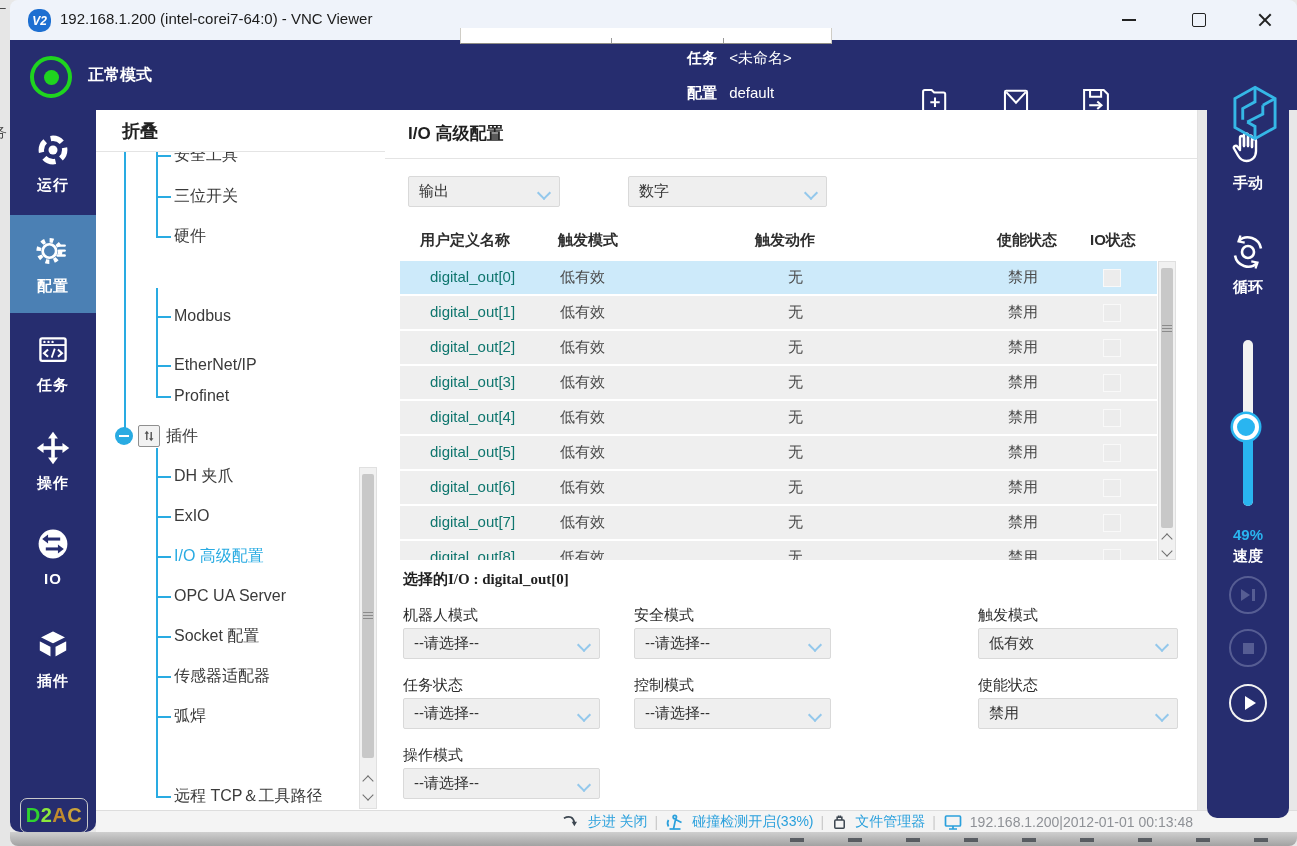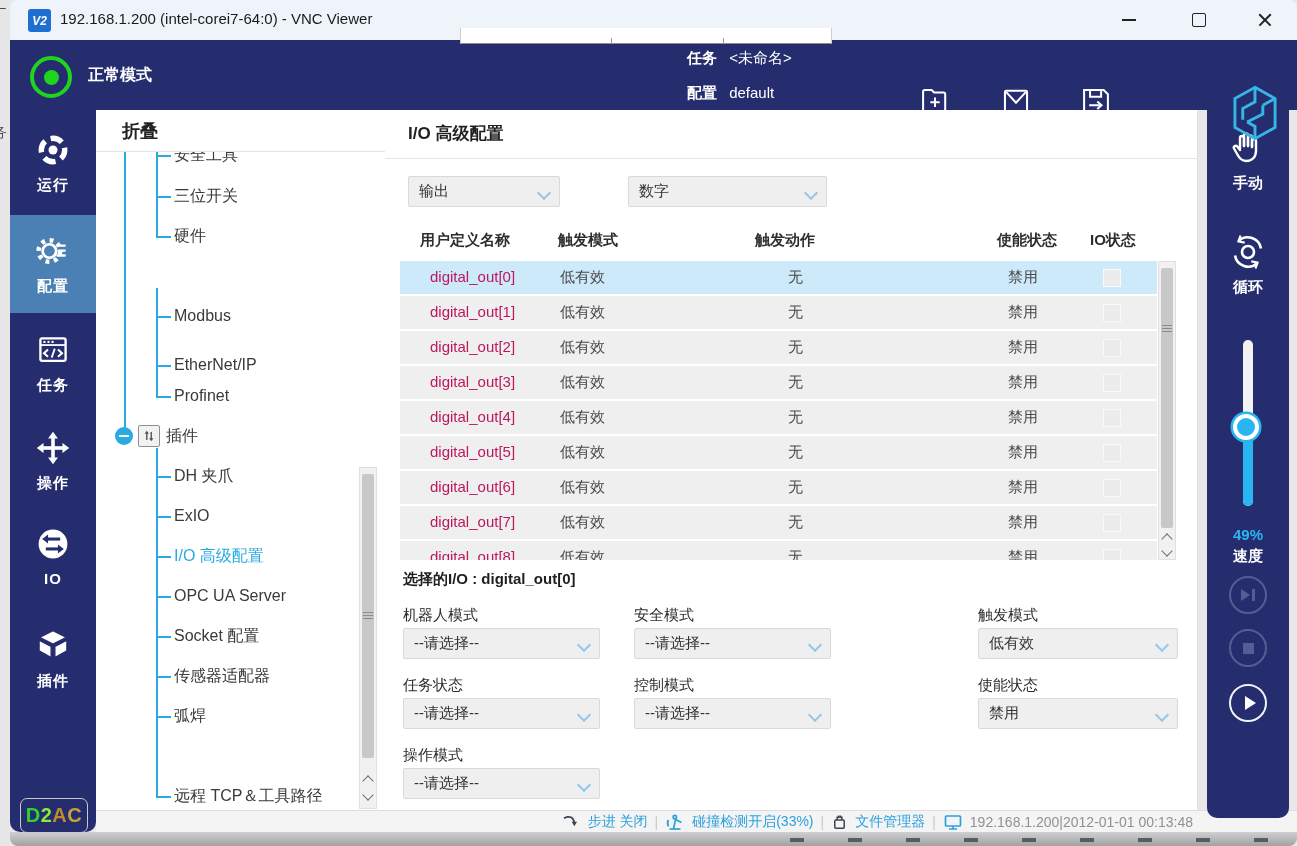--- a/index.html
+++ b/index.html
@@ -1,21 +1,21 @@
 <!DOCTYPE html>
 <html><head>
 <meta charset="utf-8">
 <style>
   html,body{margin:0;padding:0;background:#dadada;}
   .stage{position:relative;width:1297px;height:846px;background:#e8e8e8;overflow:hidden;
          font-family:"Liberation Sans","DejaVu Sans",sans-serif;-webkit-font-smoothing:antialiased;}
   .abs{position:absolute;}
   
   .titlebar{left:10px;top:0;width:1287px;height:40px;background:#eff3fa;border-radius:8px 8px 0 0;}
-  .vnc-badge{left:18px;top:9px;width:23px;height:23px;background:#1d6fd1;border-radius:3px;color:#fff;
+  .vnc-badge{left:18px;top:9px;width:23px;height:23px;background:#1d6fd1;border-radius:10px;color:#fff;
              font-size:12px;font-weight:bold;display:flex;align-items:center;justify-content:center;font-style:italic;}
   .win-title{left:50px;top:10px;font-size:15px;color:#1b1b1b;}
   .winbtn{top:0;width:46px;height:40px;display:flex;align-items:center;justify-content:center;cursor:default;}
   .wb-min{left:1096px;} .wb-max{left:1166px;} .wb-close{left:1232px;}
   .bar-min{width:14px;height:2px;background:#222;}
   .box-max{width:12px;height:12px;border:1.6px solid #222;border-radius:2px;}
   .x1,.x2{position:absolute;width:16px;height:1.8px;background:#222;}
   .x1{transform:rotate(45deg);} .x2{transform:rotate(-45deg);}
   .notch{left:460px;top:28px;width:370px;height:15px;background:#fff;border:1px solid #cfcdc6;border-top:none;
          border-bottom-color:#8f8d85;z-index:6;}
@@ -70,24 +70,24 @@
   .main-title{left:23px;top:12px;font-size:17px;font-weight:bold;color:#1f1f1f;}
   .main-rule{left:0;top:48px;width:812px;height:1px;background:#e4e4e4;}
   .dd{background:#efefef;border:1px solid #d9d9d9;border-radius:2px;display:flex;align-items:center;
       padding:0 10px;box-sizing:border-box;font-size:15px;color:#333;cursor:default;}
   .dd .chev{position:absolute;right:10px;top:11px;width:8px;height:8px;border-right:2px solid #93c8ec;border-bottom:2px solid #93c8ec;transform:rotate(45deg);}
   .th{font-size:15px;font-weight:bold;color:#2e2e2e;}
   .tbl-view{left:15px;top:151px;width:757px;height:299px;overflow:hidden;}
   .trow{left:0;width:757px;height:33px;background:#efefef;cursor:default;}
   .trow.sel{background:#cdeafa;}
   .tcell{position:absolute;top:7px;font-size:15px;color:#4a4a4a;}
-  .tname{left:30px;color:#be185d;}
+  .tname{left:30px;color:#0f766e;}
   .ttrig{left:160px;} .tact{left:388px;} .ten{left:608px;}
   .tchk{position:absolute;left:703px;top:8px;width:16px;height:16px;background:#ececec;border:1px solid #f9f9f9;}
-  .sel-label{left:18px;top:460px;font-size:15px;font-weight:bold;color:#1f1f1f;}
+  .sel-label{left:18px;top:460px;font-size:15px;font-weight:bold;color:#1f1f1f;font-family:Liberation Serif, serif;}
   .f-label{font-size:15px;color:#2e2e2e;}
   
   .rightrail{left:1207px;top:110px;width:82px;height:708px;background:#262d6f;border-radius:0 0 10px 10px;z-index:4;
              color:#fff;}
   .r-item{left:0;width:82px;display:flex;flex-direction:column;align-items:center;}
   .r-item svg{width:40px;height:40px;}
   .r-item span{font-size:15px;font-weight:bold;margin-top:6px;}
   .slider-track{left:36px;top:230px;width:10px;height:166px;background:#f2f2f2;border-radius:6px;}
   .slider-fill{left:36px;top:319px;width:10px;height:77px;background:#29b5f0;border-radius:0 0 6px 6px;}
   .slider-thumb{left:26px;top:304px;width:18px;height:18px;background:#29b5f0;border:4px solid #fff;border-radius:50%;

